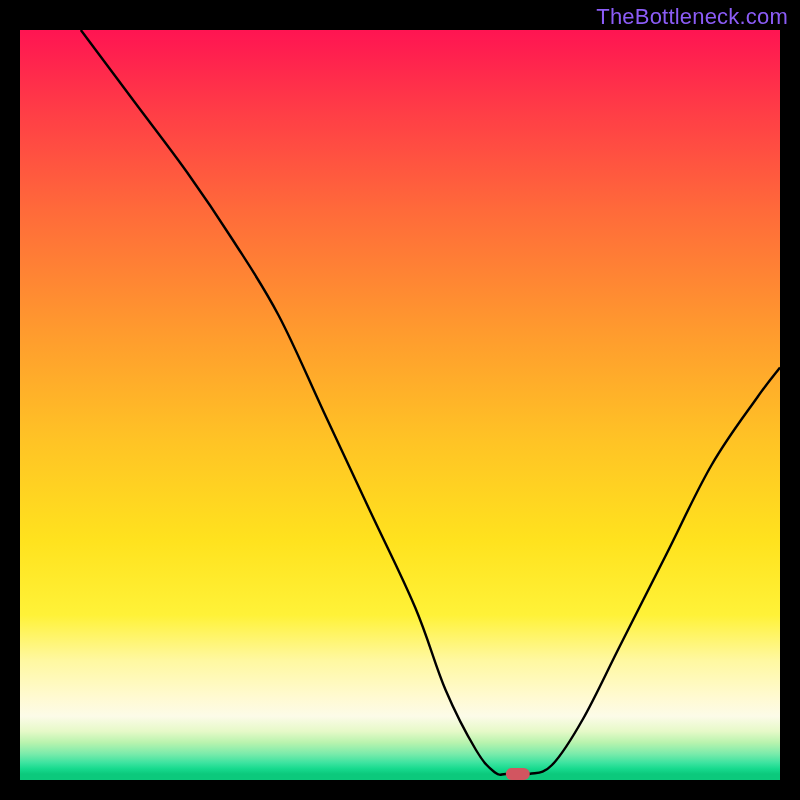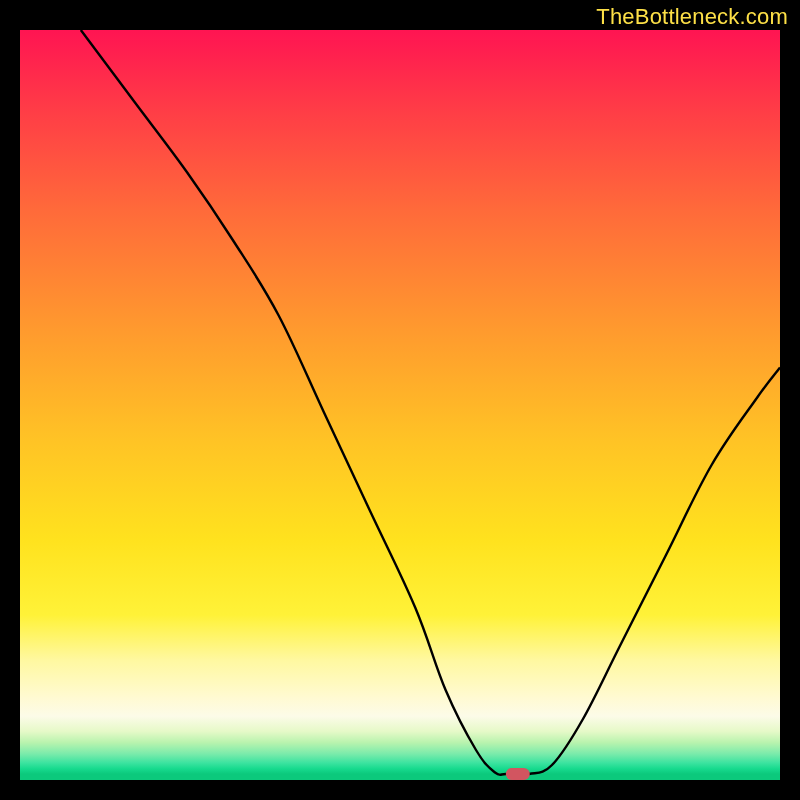--- a/index.html
+++ b/index.html
@@ -14,21 +14,21 @@
   .frame {
     position: relative;
     width: 800px;
     height: 800px;
     background: #000;
   }
   .watermark {
     position: absolute;
     top: 4px;
     right: 12px;
-    color: #fde047;
+    color: #8b5cf6;
     font-size: 22px;
     letter-spacing: 0.2px;
     z-index: 10;
   }
   .plot-area {
     position: absolute;
     left: 20px;
     top: 30px;
     width: 760px;
     height: 750px;

